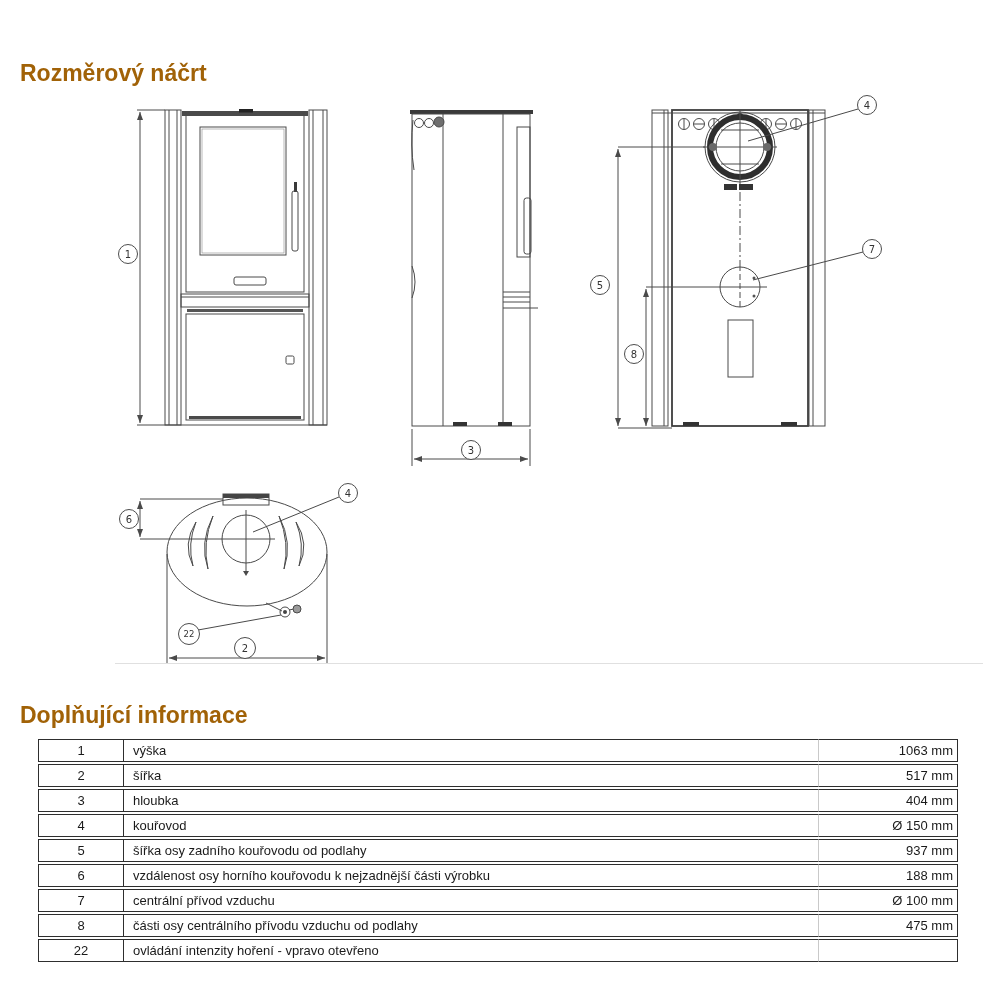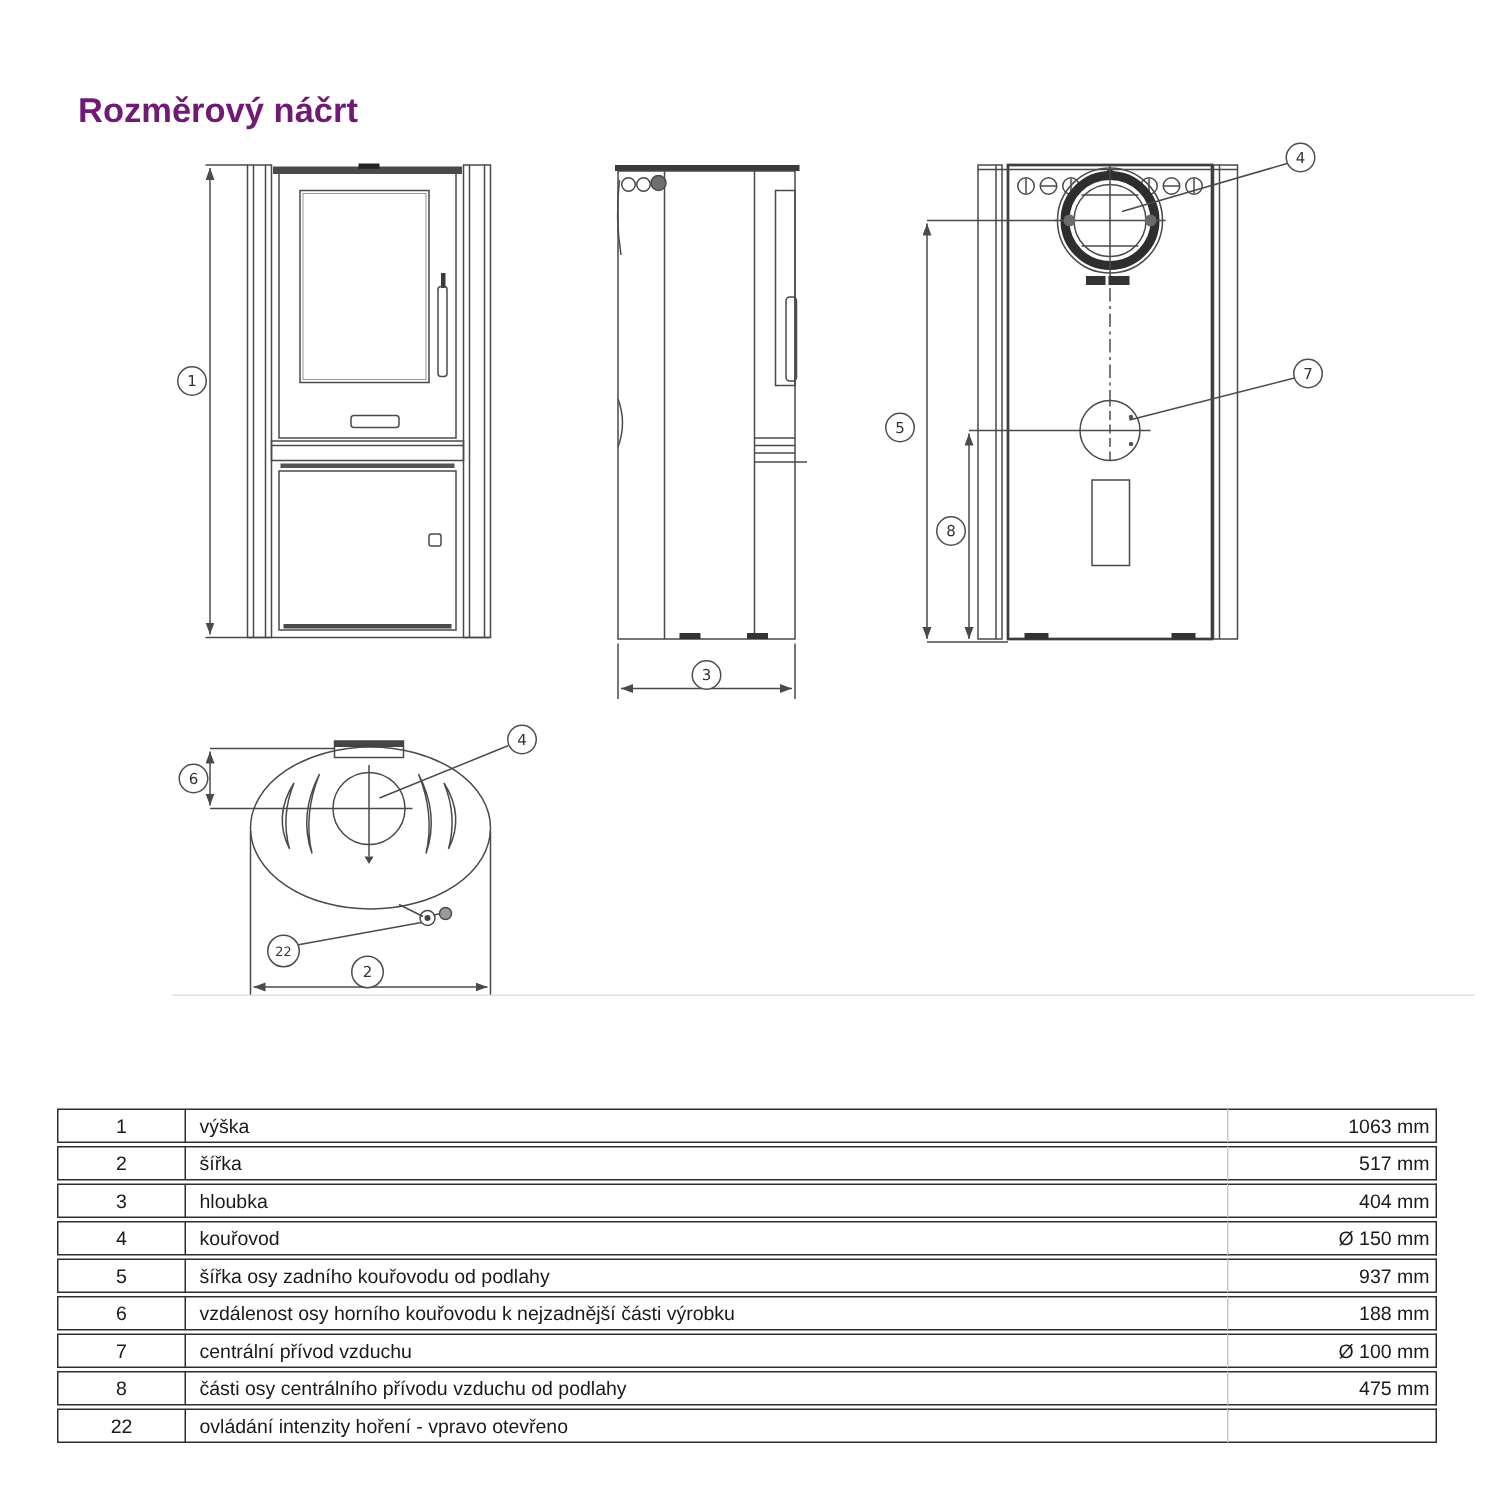--- a/index.html
+++ b/index.html
@@ -1,18 +1,18 @@
 <!DOCTYPE html>
 <html><head>
 <meta charset="utf-8">
 <style>
   html,body{margin:0;padding:0;background:#fff;}
   #page{position:relative;width:1000px;height:1000px;background:#fff;overflow:hidden;
         font-family:"Liberation Sans","DejaVu Sans",sans-serif;color:#1a1a1a;}
-  .h1{position:absolute;left:52px;font-size:23px;font-weight:bold;letter-spacing:0;color:#701a75;}
+  .h1{position:absolute;left:20px;font-size:23px;font-weight:bold;letter-spacing:0;color:#a16207;}
   svg.drw{position:absolute;overflow:visible;}
   .ln{stroke:#4a4a4a;stroke-width:1;fill:none;}
   .lt{stroke:#8a8a8a;stroke-width:0.6;fill:none;}
   .callout circle{fill:#fff;stroke:#4d4d4d;stroke-width:1;}
   .callout text{font-family:"DejaVu Sans",sans-serif;font-size:10px;fill:#333;text-anchor:middle;}
   .callout text.sm{font-size:8.5px;}
   #divider{position:absolute;left:115px;top:663px;width:868px;height:1px;background:#e0e0e0;}
   
   #info-table{position:absolute;left:38px;top:737px;width:920px;border-collapse:separate;border-spacing:0 2px;font-size:13px;color:#1a1a1a;}
   #info-table td{border-top:1px solid #2e2e2e;border-bottom:1px solid #2e2e2e;height:19px;padding:1px 6px;background:#fff;}
@@ -219,20 +219,21 @@
       <text class="sm" x="86" y="159">22</text>
     </g>
     <g class="callout">
       <circle cx="142" cy="170" r="10.5"></circle>
       <text x="142" y="173.5">2</text>
     </g>
   </svg>
 
   <div id="divider"></div>
 
+  <div class="h1" style="top:702px;">Doplňující informace</div>
 
   <table id="info-table">
     <tbody>
       <tr>
         <td class="num">1</td>
         <td class="desc">výška</td>
         <td class="val">1063 mm</td>
       </tr>
       <tr>
         <td class="num">2</td>

